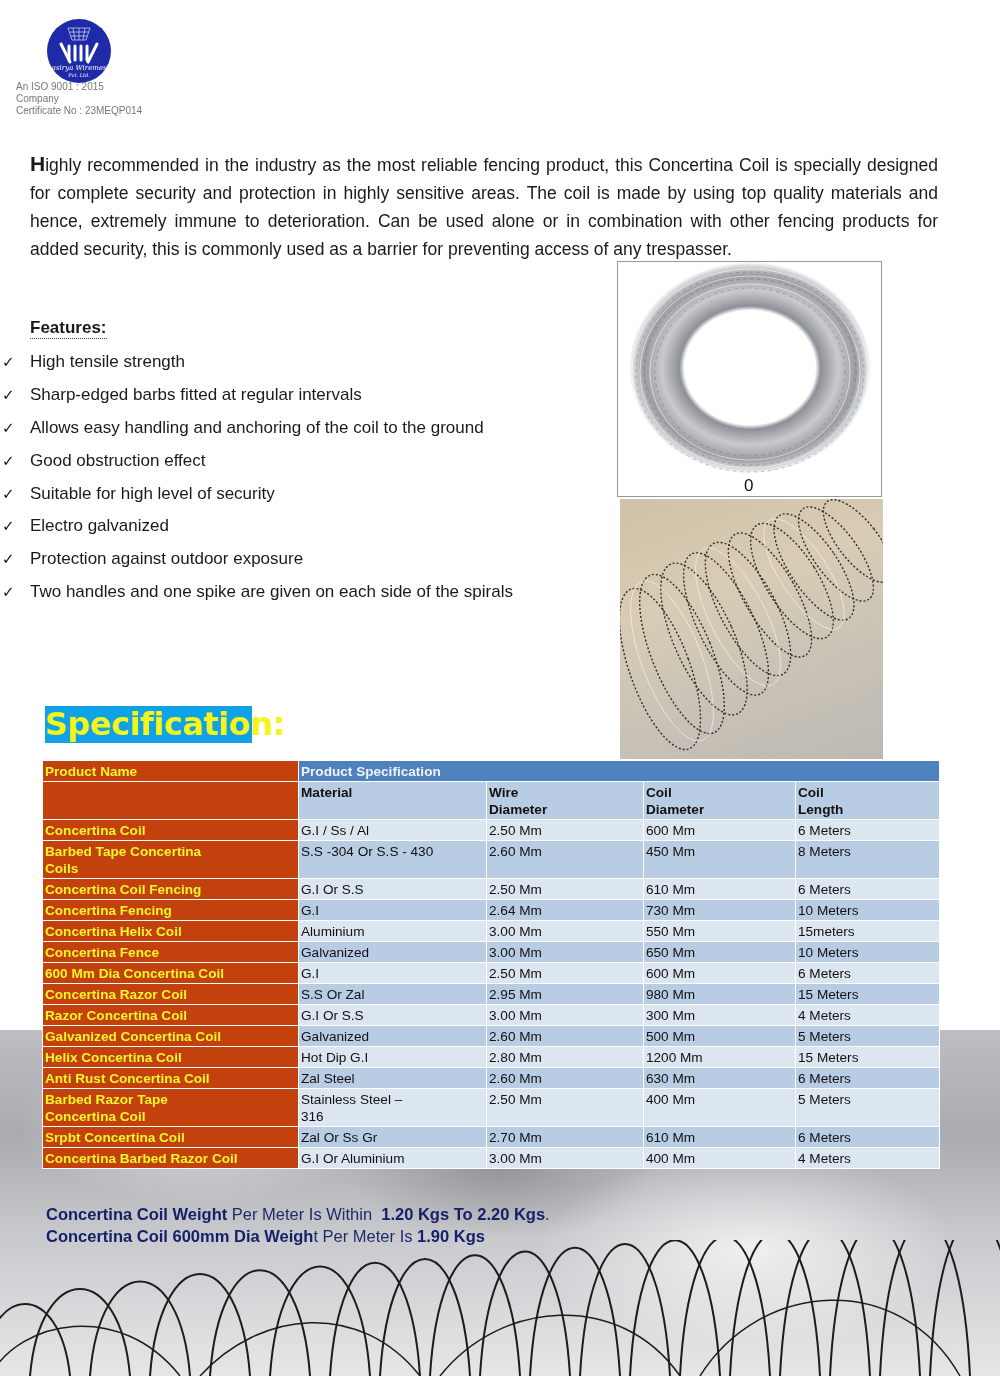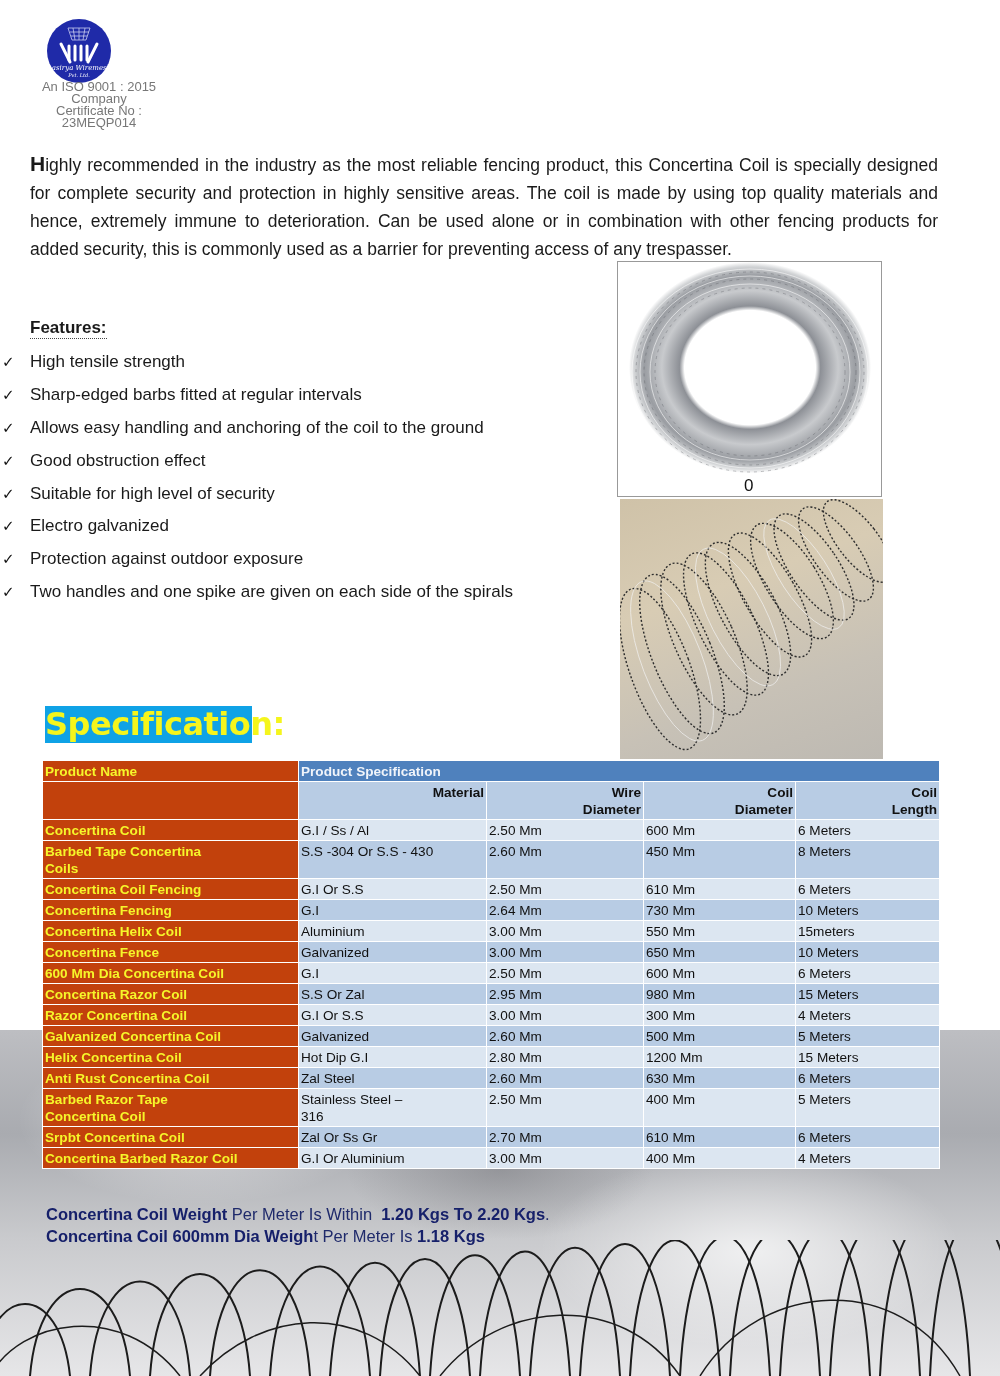--- a/index.html
+++ b/index.html
@@ -15,22 +15,22 @@
     position: absolute; left: 0; top: 1030px; width: 1000px; height: 346px;
     background:
       radial-gradient(ellipse 260px 120px at 200px 90px, rgba(255,255,255,0.55), rgba(255,255,255,0) 70%),
       radial-gradient(ellipse 300px 140px at 750px 220px, rgba(255,255,255,0.7), rgba(255,255,255,0) 70%),
       radial-gradient(ellipse 220px 100px at 500px 140px, rgba(90,90,95,0.35), rgba(90,90,95,0) 70%),
       linear-gradient(180deg, #bdbec2 0%, #a9abb0 30%, #c9cacd 60%, #e6e6e8 100%);
   }
   .bg-wire { position: absolute; left: 0; top: 1240px; width: 1000px; height: 136px; }
 
   .logo { position: absolute; left: 44px; top: 18px; width: 70px; height: 66px; }
-  .iso { position: absolute; left: 16px; top: 81px; width: 130px; text-align: center;
-         font-size: 13px; line-height: 12px; color: #777; margin-left: 18px; }
+  .iso { position: absolute; left: 16px; top: 81px; width: 130px; 
+         font-size: 10px; line-height: 12px; color: #777; }
 
   .intro {
     position: absolute; left: 30px; top: 150px; width: 908px;
     font-size: 17.5px; line-height: 28px; text-align: justify; color: #1a1a1a;
   }
   .intro .dropcap { font-weight: bold; font-size: 21px; }
 
   .features-title {
     position: absolute; left: 30px; top: 318px;
     font-size: 17px; font-weight: bold;
@@ -64,21 +64,21 @@
     border-collapse: collapse; font-size: 13.6px;
     font-family: "Liberation Sans", sans-serif;
   }
   table.spec td { padding: 2px 2px 1px 2px; vertical-align: top; line-height: 17px;
                   border: 1.5px solid #ffffff; }
   .c-name { width: 256px; background: #c2410c; color: #f6f62a; font-weight: bold; }
   .c-hdr-top { background: #4f81bd; color: #f0f4fa; font-weight: bold; }
   .c-sub { color: #111; font-weight: bold; }
   .row-odd td.v { background: #dce6f1; }
   .row-even td.v { background: #b8cce4; }
-  .sub-row td.v { background: #b8cce4; text-align: right; }
+  .sub-row td.v { background: #b8cce4; }
   td.v { color: #111; }
 
   .weights {
     position: absolute; left: 46px; top: 1203px; font-size: 16.5px; line-height: 22px;
     color: #1f2a6b;
   }
   .weights b { color: #16206a; }
 </style>
 </head>
 <body>
@@ -335,14 +335,14 @@
     <td class="v">G.I Or Aluminium</td>
     <td class="v">3.00 Mm</td>
     <td class="v">400 Mm</td>
     <td class="v">4 Meters</td>
   </tr>
 </tbody>
   </table>
 
 <div class="weights">
   <div><b>Concertina Coil Weight</b><span style="white-space:pre"> Per Meter Is Within  </span><b>1.20 Kgs To 2.20 Kgs</b><span>.</span></div>
-  <div><b>Concertina Coil 600mm Dia Weigh</b><span style="white-space:pre">t Per Meter Is </span><b>1.18 Kgs</b></div>
+  <div><b>Concertina Coil 600mm Dia Weigh</b><span style="white-space:pre">t Per Meter Is </span><b>1.90 Kgs</b></div>
 </div>
 
 </body></html>

